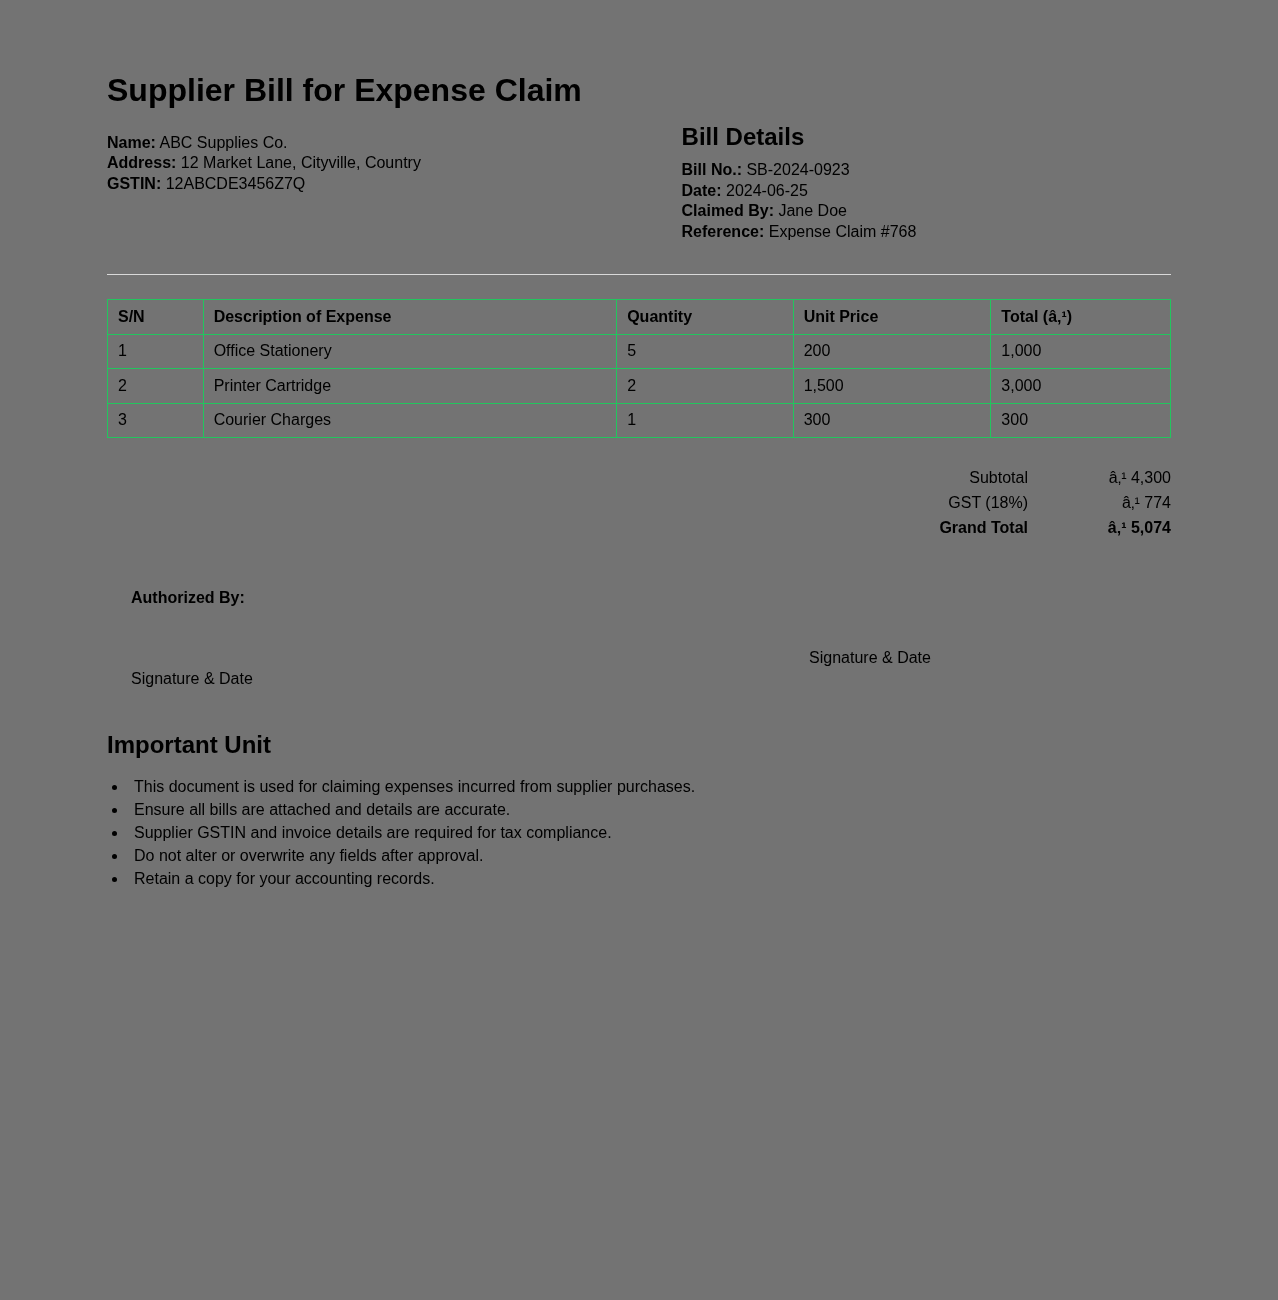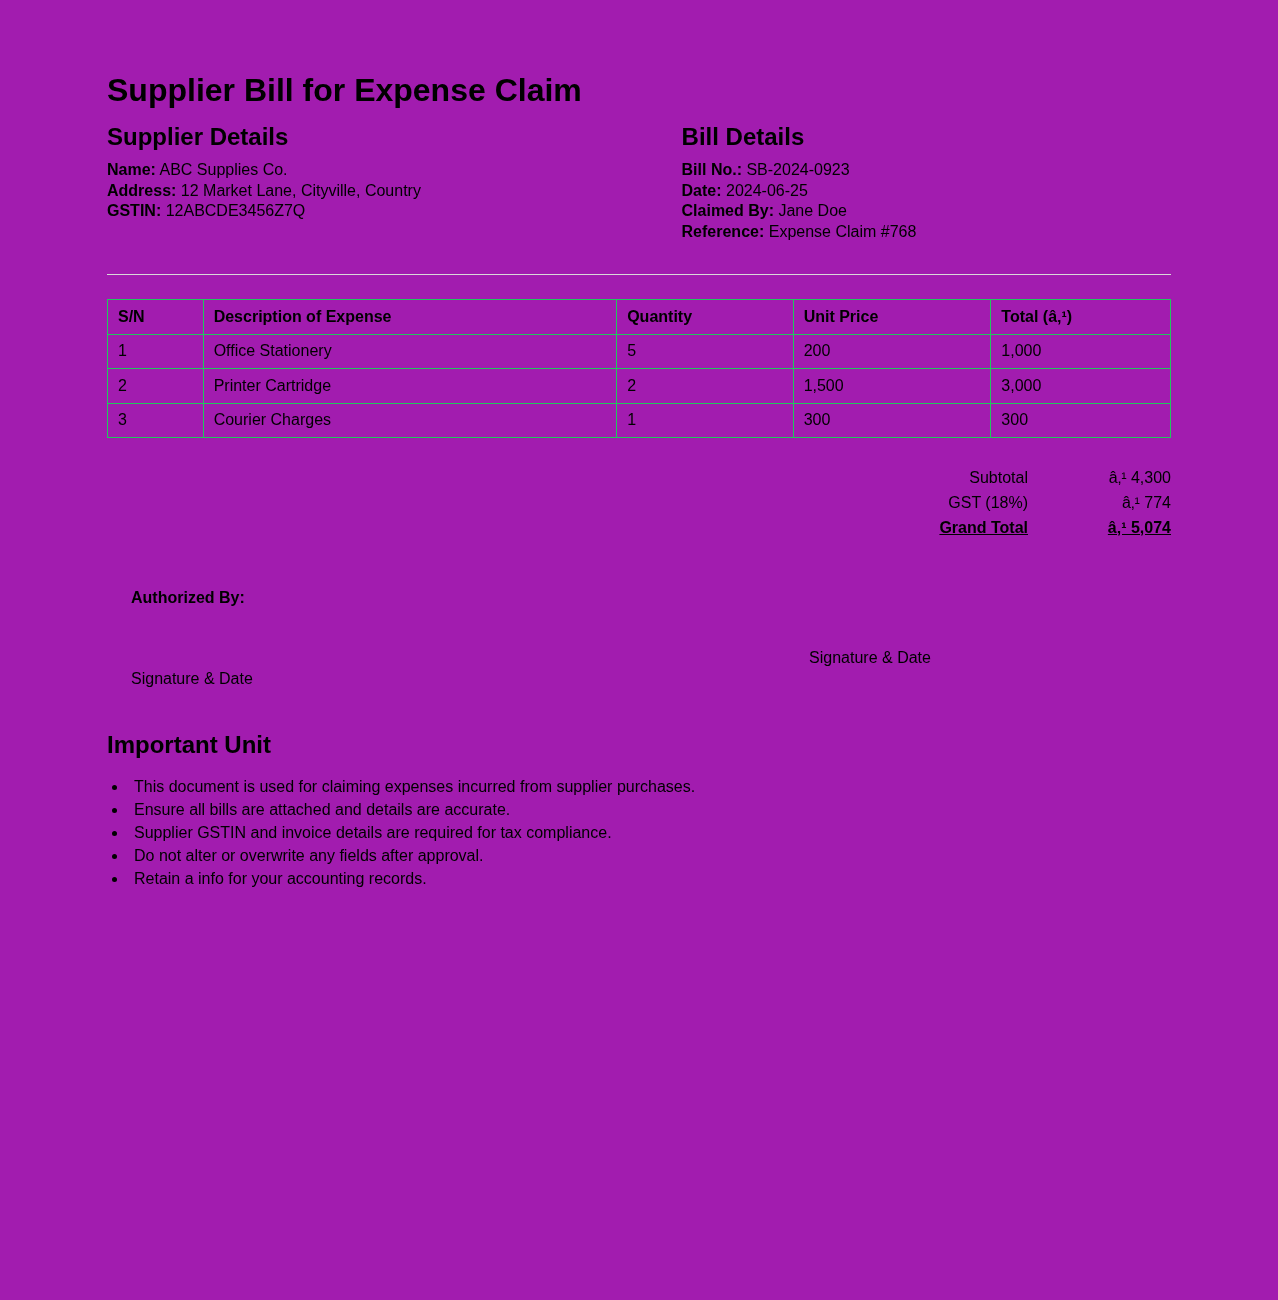--- a/index.html
+++ b/index.html
@@ -1,21 +1,21 @@
 <!DOCTYPE html>
 <html><head>
 <meta charset="utf-8">
 <style>
   * { box-sizing: border-box; }
   html, body { margin: 0; padding: 0; background: #fff; }
   .page {
     width: 1278px;
     height: 1300px;
     padding: 72px 107px 0;
-    background: #a21caf;
+    background: #737373;
     color: #000;
     font-family: "Liberation Sans", sans-serif;
     font-size: 16px;
     line-height: 20.5px;
     overflow: hidden;
   }
   h1.doc-title {
     margin: 0;
     font-size: 32px;
     line-height: 1.15;
@@ -59,21 +59,21 @@
   table.totals {
     border-collapse: collapse;
     margin: 27px 0 0 auto;
   }
   table.totals td {
     padding: 2.25px 0;
     text-align: right;
     line-height: 20.5px;
   }
   table.totals td.t-value { width: 143px; }
-  table.totals tr.grand td { font-weight: bold; text-decoration: underline; }
+  table.totals tr.grand td { font-weight: bold; }
   .sig-row { display: flex; margin-top: 48px; margin-left: 24px; }
   .sig-col-left { width: 65.2%; }
   .sig-col-right { flex: 1; }
   .sig-label { font-weight: bold; }
   .sig-line { margin-top: 60px; }
   h2.notes-heading { margin-top: 42px; }
   ul.notes-list {
     margin: 16px 0 1px;
     padding-left: 21px;
   }
@@ -84,21 +84,20 @@
 </style>
 </head>
 <body>
 
 <div class="page">
 
   <h1 class="doc-title">Supplier Bill for Expense Claim</h1>
 
   <div class="details-row">
     <div class="details-col-left">
-      <h2 class="section-heading">Supplier Details</h2>
       <div class="fields">
         <div class="field">
           <b>Name:</b>
           <span>ABC Supplies Co.</span>
         </div>
         <div class="field">
           <b>Address:</b>
           <span>12 Market Lane, Cityville, Country</span>
         </div>
         <div class="field">
@@ -200,16 +199,16 @@
       <div class="sig-line">Signature &amp; Date</div>
     </div>
   </div>
 
   <h2 class="section-heading notes-heading">Important Unit</h2>
   <ul class="notes-list">
     <li>This document is used for claiming expenses incurred from supplier purchases.</li>
     <li>Ensure all bills are attached and details are accurate.</li>
     <li>Supplier GSTIN and invoice details are required for tax compliance.</li>
     <li>Do not alter or overwrite any fields after approval.</li>
-    <li>Retain a info for your accounting records.</li>
+    <li>Retain a copy for your accounting records.</li>
   </ul>
 
 </div>
 
 </body></html>

